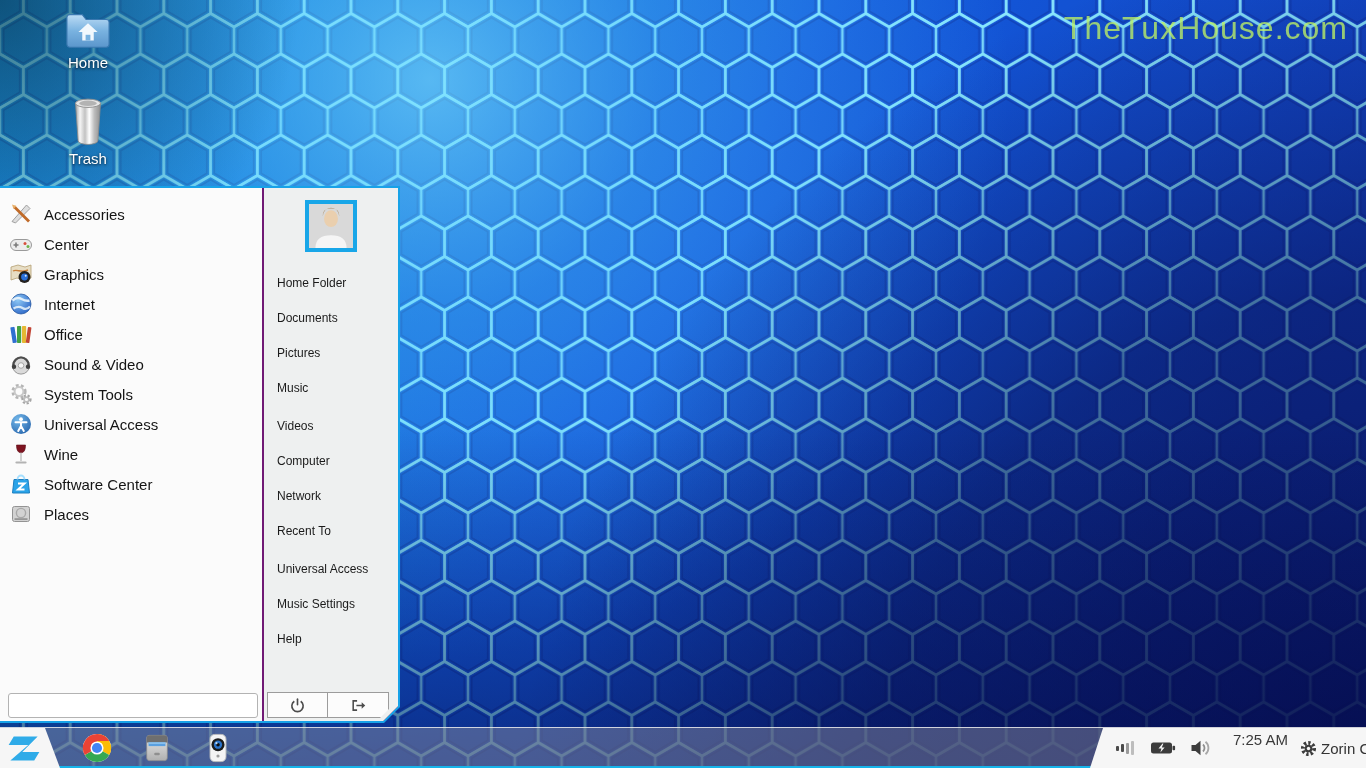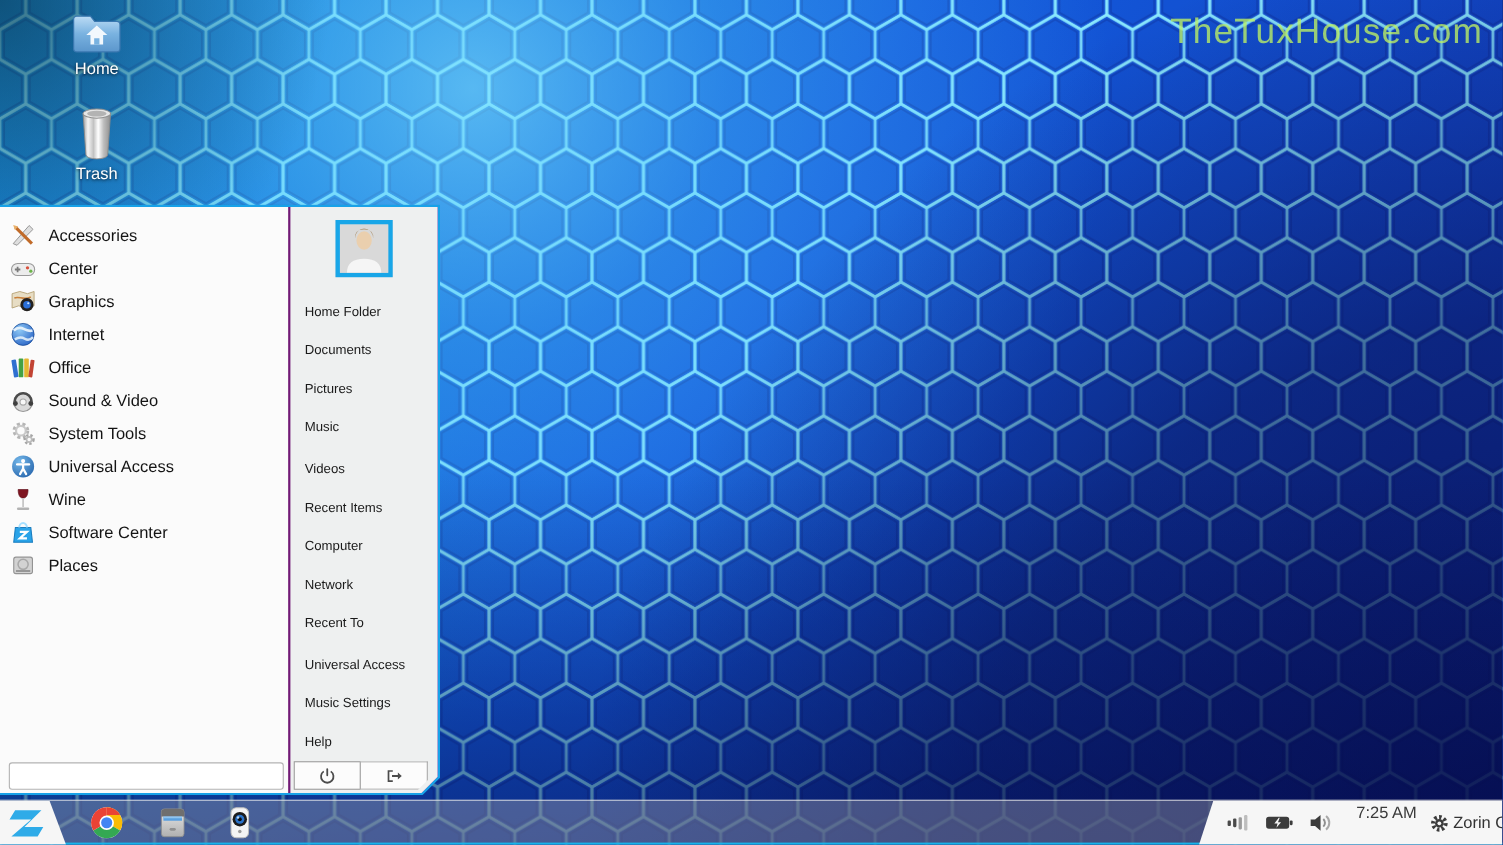--- a/index.html
+++ b/index.html
@@ -19,21 +19,21 @@
   .desk-icon .dlabel { display:block; margin-top:4px; color:#fff; font-size:15px;
     text-shadow:0 1px 3px rgba(0,0,0,0.85); }
   #desk-home { left:40px; top:10px; }
   #desk-trash { left:40px; top:96px; }
 
   
   .menu { position:absolute; left:0; top:186px; width:400px; height:537px; z-index:5;
     background:#17a2e8;
     clip-path:polygon(0 0,100% 0,100% calc(100% - 16px),calc(100% - 16px) 100%,0 100%);
     filter:drop-shadow(2px 3px 6px rgba(0,20,60,0.45)); }
-  .menu-inner { position:absolute; left:0; top:2px; right:2px; bottom:2px; background:#ec4899;
+  .menu-inner { position:absolute; left:0; top:2px; right:2px; bottom:2px; background:#ef4444;
     clip-path:polygon(0 0,100% 0,100% calc(100% - 15px),calc(100% - 15px) 100%,0 100%); overflow:hidden; }
   .menu-left { position:absolute; left:0; top:0; width:262px; height:100%; background:#fbfbfb; }
   .menu-right { position:absolute; left:262px; right:0; top:0; bottom:0; background:#eef0f0;
     border-left:2px solid #701a75; }
   .cat-list { position:absolute; top:11px; left:0; right:0; }
   .cat-row { display:flex; align-items:center; height:30px; padding-left:9px; gap:11px; cursor:pointer; }
   .cat-row svg { width:24px; height:24px; flex:0 0 24px; }
   .cat-label { font-size:15px; color:#141414; }
   .avatar-box { display:block; width:52px; height:52px; margin:12px auto 0 auto; background:#d9d9d9;
     border:4px solid #18a6e8; }
@@ -297,21 +297,20 @@
         </svg>
       </span>
 
       <div class="shortcuts">
         <div class="shortcut">Home Folder</div>
         <div class="shortcut">Documents</div>
         <div class="shortcut">Pictures</div>
         <div class="shortcut">Music</div>
         <div class="group-gap"></div>
         <div class="shortcut">Videos</div>
-        <div class="shortcut">Recent Items</div>
         <div class="shortcut">Computer</div>
         <div class="shortcut">Network</div>
         <div class="shortcut">Recent To</div>
         <div class="group-gap"></div>
         <div class="shortcut">Universal Access</div>
         <div class="shortcut">Music Settings</div>
         <div class="shortcut">Help</div>
       </div>
 
       <div class="session">

